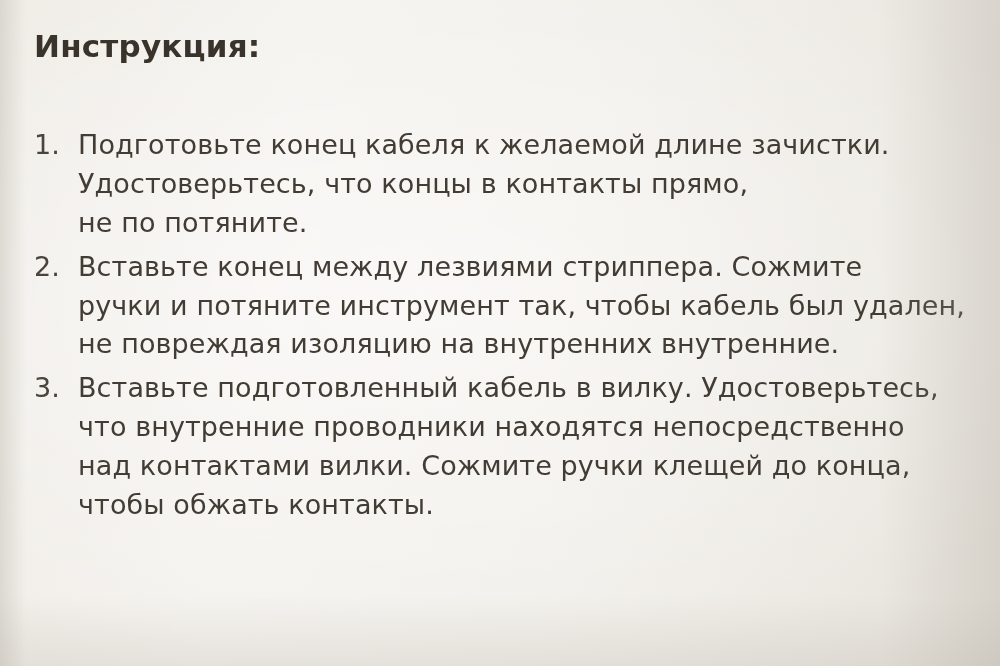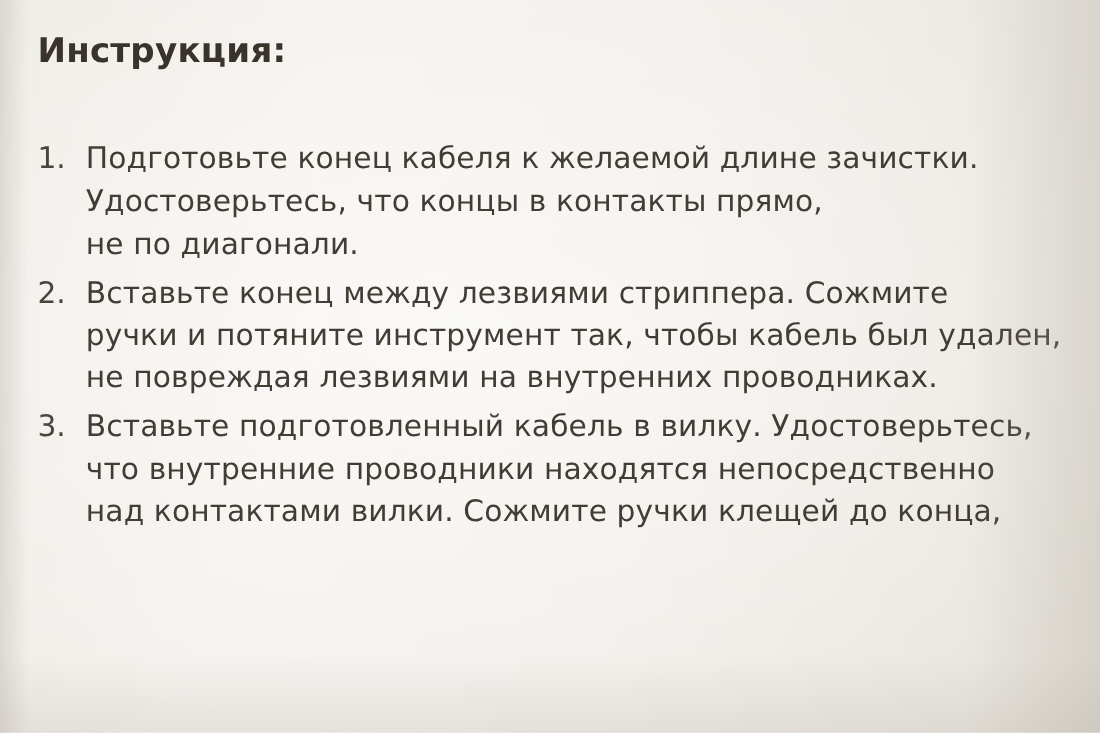--- a/index.html
+++ b/index.html
@@ -106,39 +106,40 @@
 
   <h1 class="doc-heading">Инструкция:</h1>
 
   <ol class="instructions-list">
 
     <li class="instruction-item">
       <span class="item-number">1.</span>
       <span class="item-text">
         <span class="line">Подготовьте конец кабеля к желаемой длине зачистки.</span>
         <span class="line">Удостоверьтесь, что концы в контакты прямо,</span>
-        <span class="line">не по диагонали.</span>
+        <span class="line">не по потяните.</span>
       </span>
     </li>
 
     <li class="instruction-item">
       <span class="item-number">2.</span>
       <span class="item-text">
         <span class="line">Вставьте конец между лезвиями стриппера. Сожмите</span>
         <span class="line">ручки и потяните инструмент так, чтобы кабель был удален,</span>
-        <span class="line">не повреждая лезвиями на внутренних проводниках.</span>
+        <span class="line">не повреждая изоляцию на внутренних внутренние.</span>
       </span>
     </li>
 
     <li class="instruction-item">
       <span class="item-number">3.</span>
       <span class="item-text">
         <span class="line">Вставьте подготовленный кабель в вилку. Удостоверьтесь,</span>
         <span class="line">что внутренние проводники находятся непосредственно</span>
         <span class="line">над контактами вилки. Сожмите ручки клещей до конца,</span>
+        <span class="line">чтобы обжать контакты.</span>
       </span>
     </li>
 
   </ol>
 </div>
 
 <div class="paper-shade-left"></div>
 <div class="paper-shade-right"></div>
 <div class="paper-shade-bottom"></div>
 

